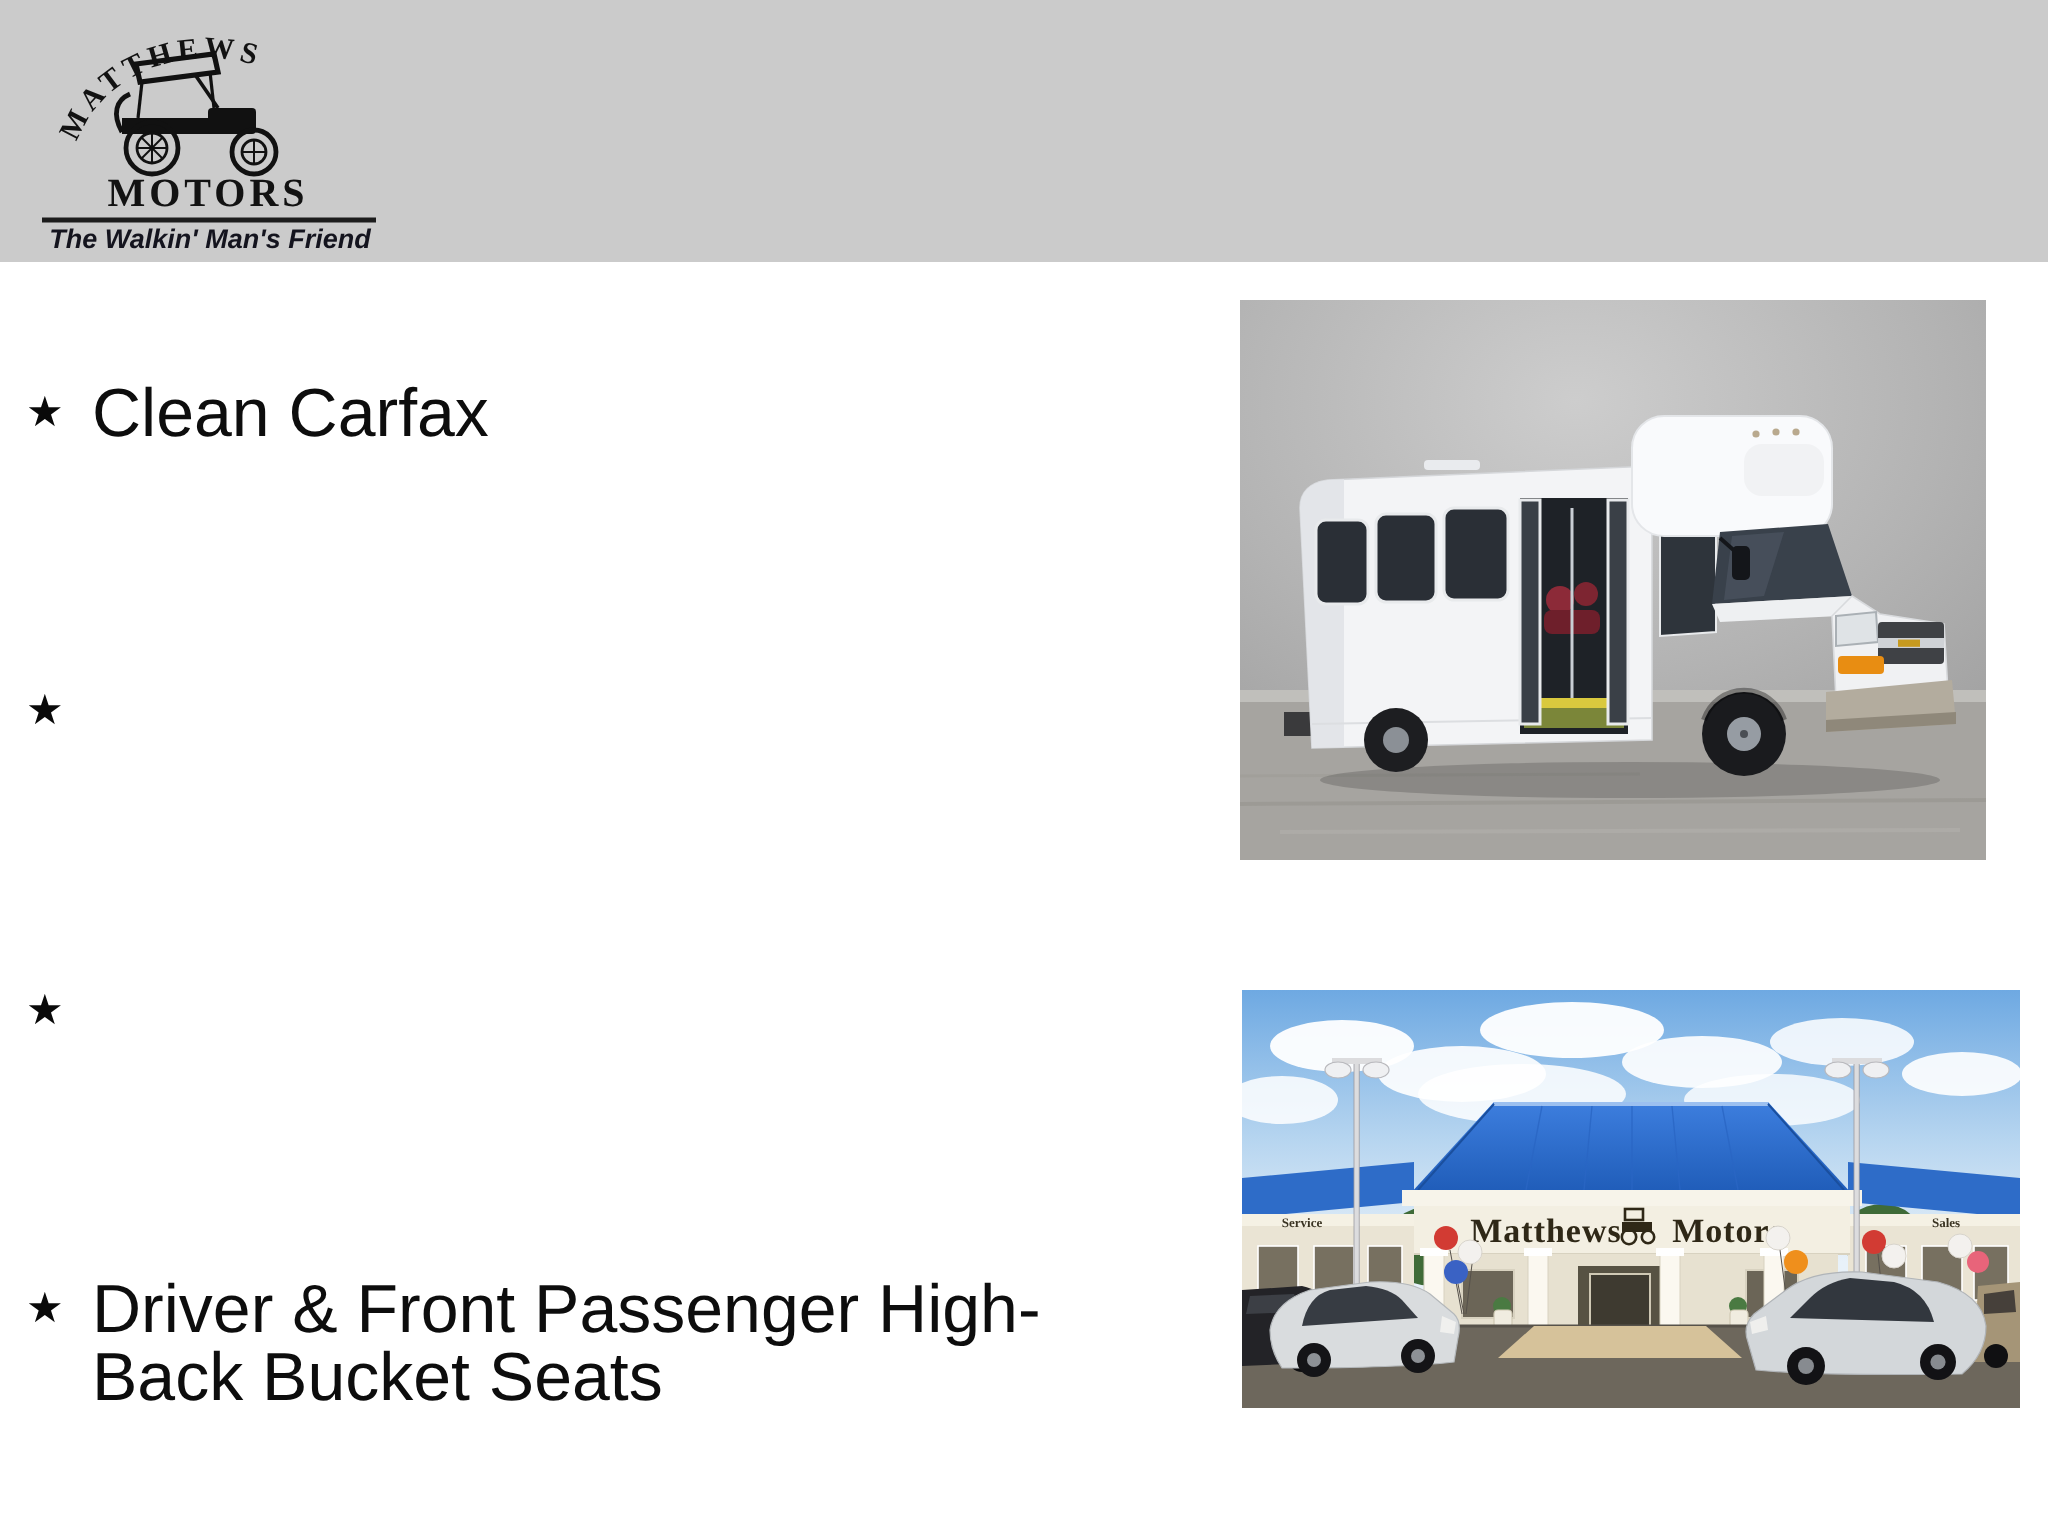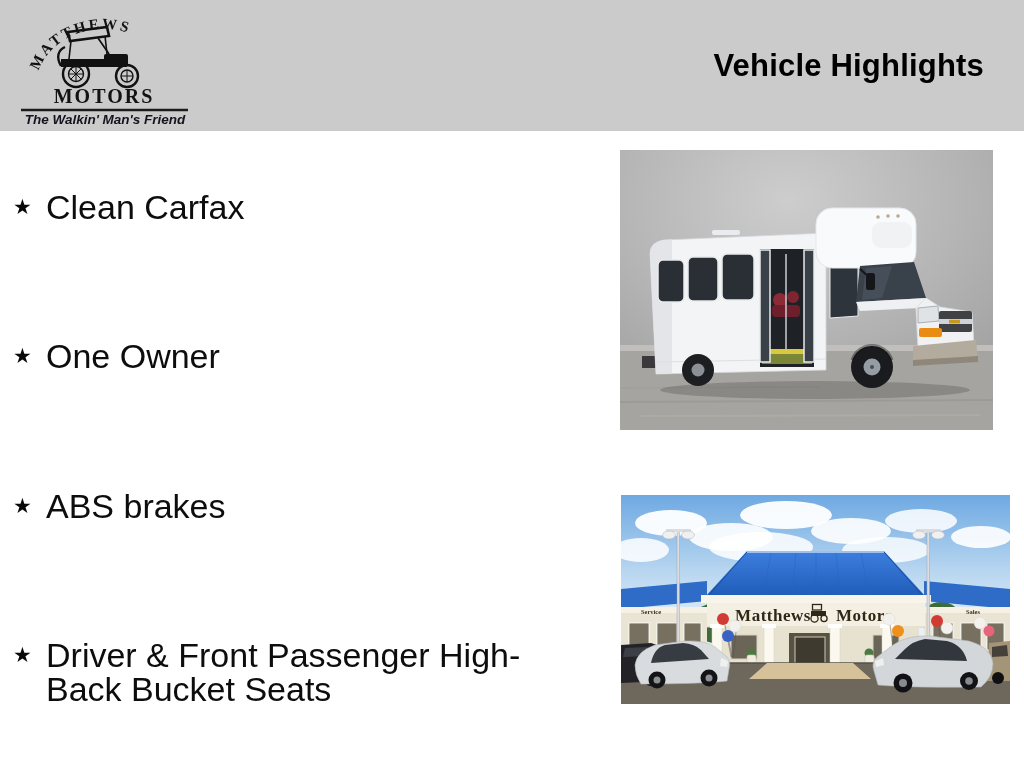--- a/index.html
+++ b/index.html
@@ -76,34 +76,31 @@
         <line x1="113" y1="73" x2="125" y2="73" stroke-width="1"></line>
       </g>
 
       <text x="96" y="100" text-anchor="middle" font-family="'Liberation Serif',serif" font-size="20" font-weight="bold" fill="#121212" letter-spacing="2">MOTORS</text>
 
       <line x1="13" y1="107" x2="180" y2="107" stroke="#1c1c1c" stroke-width="2.6"></line>
 
       <text x="97" y="121" text-anchor="middle" font-family="'Liberation Sans',sans-serif" font-size="13.5" font-weight="bold" font-style="italic" fill="#14141e">The Walkin' Man's Friend</text>
     </svg>
 
-    <div class="page-title">Vehicle Highlights</div>
   </div>
 
   <div class="hl-item hl-1">
     <span class="hl-star">★</span>
     <span class="hl-label">Clean Carfax</span>
   </div>
   <div class="hl-item hl-2">
     <span class="hl-star">★</span>
-    <span class="hl-label">One Owner</span>
   </div>
   <div class="hl-item hl-3">
     <span class="hl-star">★</span>
-    <span class="hl-label">ABS brakes</span>
   </div>
   <div class="hl-item hl-4">
     <span class="hl-star">★</span>
     <span class="hl-label">Driver &amp; Front Passenger High-Back Bucket Seats</span>
   </div>
 
   <svg class="photo-bus" viewBox="0 0 373 280">
     <defs>
       <radialGradient id="busBg" cx="45%" cy="18%" r="90%">
         <stop offset="0%" stop-color="#cdcdcd"></stop>

